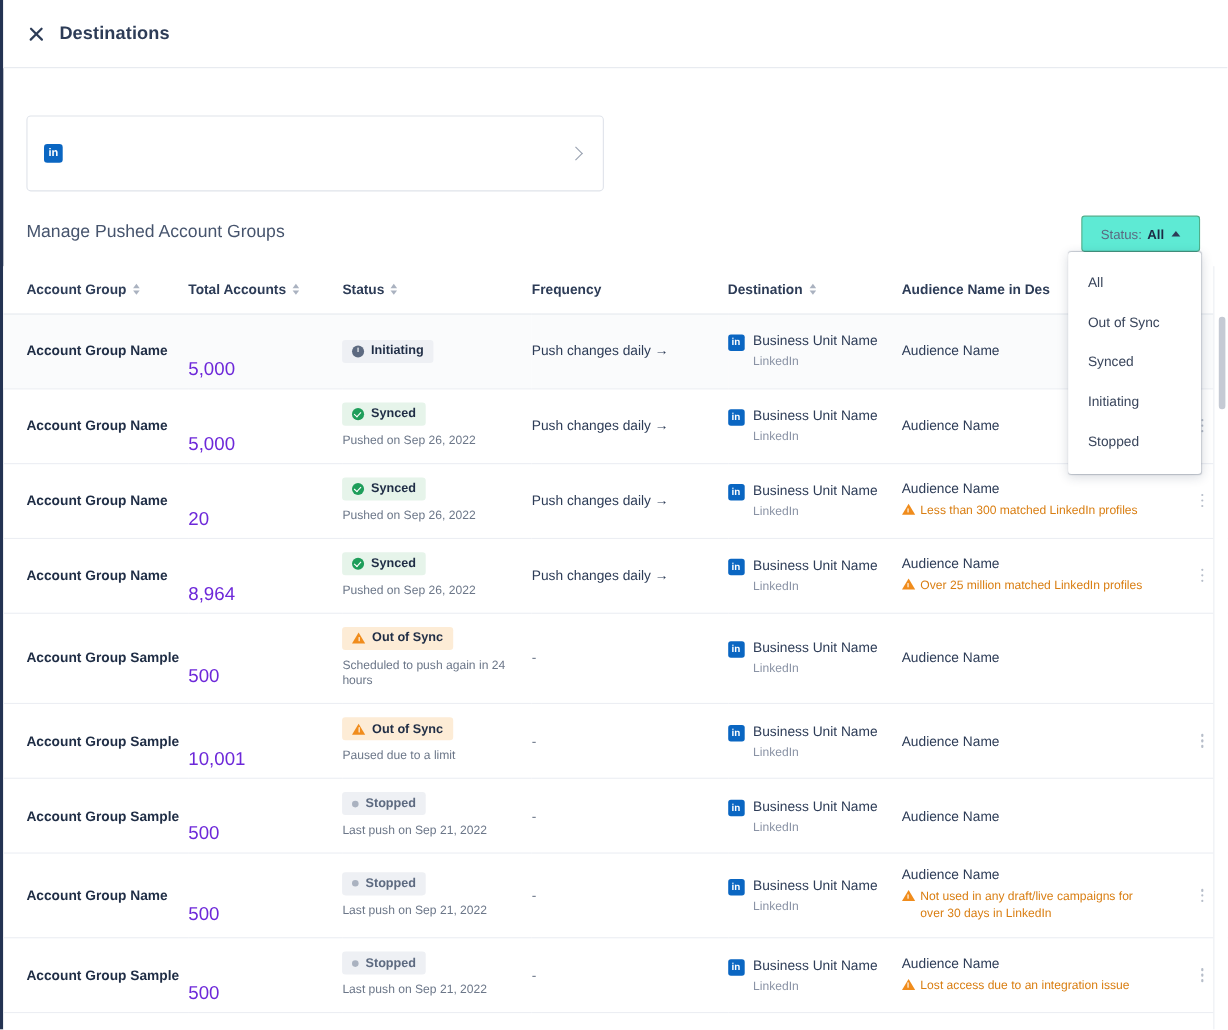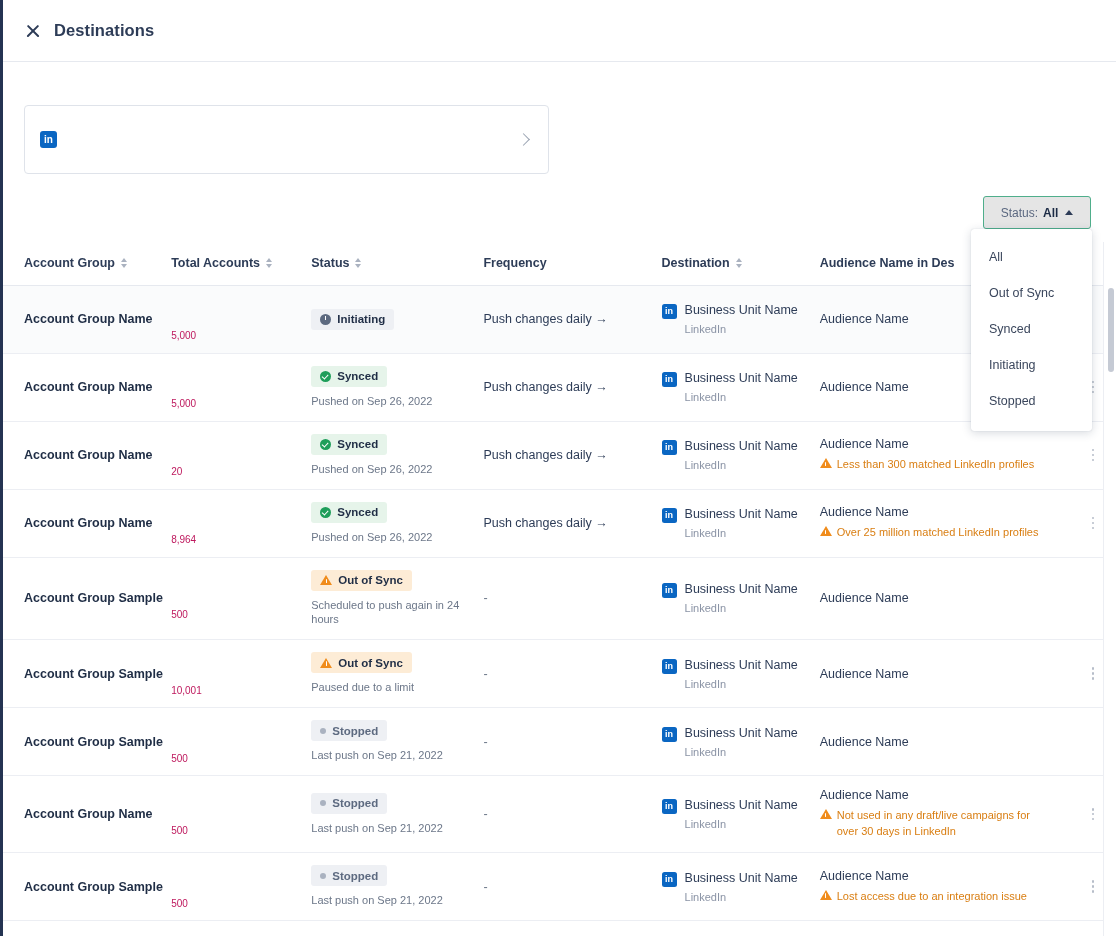--- a/index.html
+++ b/index.html
@@ -63,21 +63,21 @@
 
   
   .section-title {
     position: absolute; left: 24px; top: 202px;
     font-size: 16px; color: #46546d; font-weight: normal;
   }
 
   
   .status-filter {
     position: absolute; left: 983px; top: 196px; width: 108px; height: 33px;
-    background: #e5e5e5; border: 1px solid #4fae8b; border-radius: 3px;
+    background: #5eead4; border: 1px solid #4fae8b; border-radius: 3px;
     display: flex; align-items: center; justify-content: center; gap: 5px;
     cursor: pointer; z-index: 40;
   }
   .sf-label { font-size: 12px; color: #5b6880; }
   .sf-value { font-size: 12px; color: #1c2b45; font-weight: bold; }
   .caret-up {
     width: 0; height: 0; border-left: 4.5px solid transparent; border-right: 4.5px solid transparent;
     border-bottom: 5px solid #2d3c57; margin-left: 2px;
   }
 
@@ -119,21 +119,21 @@
 
   .c1 { width: 168px; padding-left: 21px !important; }
   .c2 { width: 140px; }
   .c3 { width: 172px; }
   .c4 { width: 178px; }
   .c5 { width: 158px; }
   .c6 { width: 250px; }
   .c7 { width: 46px; }
 
   .grp-name { font-weight: bold; color: #1f2d45; font-size: 12.5px; }
-  .total-acc { font-size: 10px; color: #be185d; margin-top: 33px; }
+  .total-acc { font-size: 17px; color: #6d28d9; margin-top: 33px; }
   .freq { font-size: 12.5px; color: #2d3c57; }
   .dash { color: #6c7789; font-size: 12.5px; }
 
   
   .badge {
     display: inline-flex; align-items: center; gap: 6px;
     height: 21px; padding: 0 9px; border-radius: 3px;
     font-size: 11.5px; font-weight: bold;
   }
   .badge.synced   { background: #e6f4ea; color: #1f2d45; }
@@ -214,20 +214,21 @@
   </div>
 
 
   <div class="dest-card">
     <div class="li-badge">in</div>
     <div class="dest-text">
     </div>
     <div class="chev-right"></div>
   </div>
 
+  <div class="section-title">Manage Pushed Account Groups</div>
 
   <div class="status-filter">
     <span class="sf-label">Status:</span>
     <span class="sf-value">All</span>
     <span class="caret-up"></span>
   </div>
 
   <div class="dropdown" id="status-dropdown">
       <div class="dd-item">All</div>
       <div class="dd-item">Out of Sync</div>

